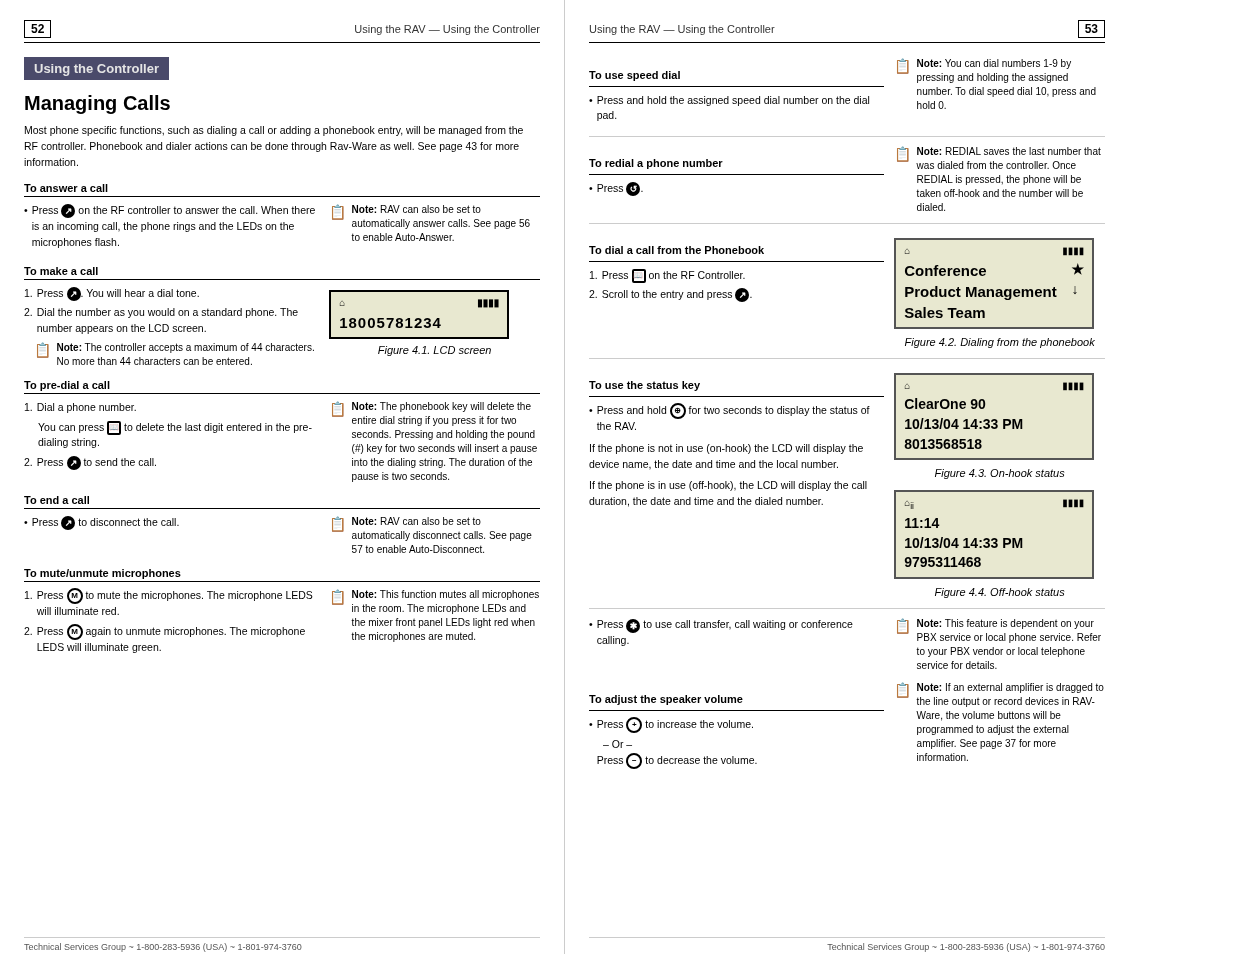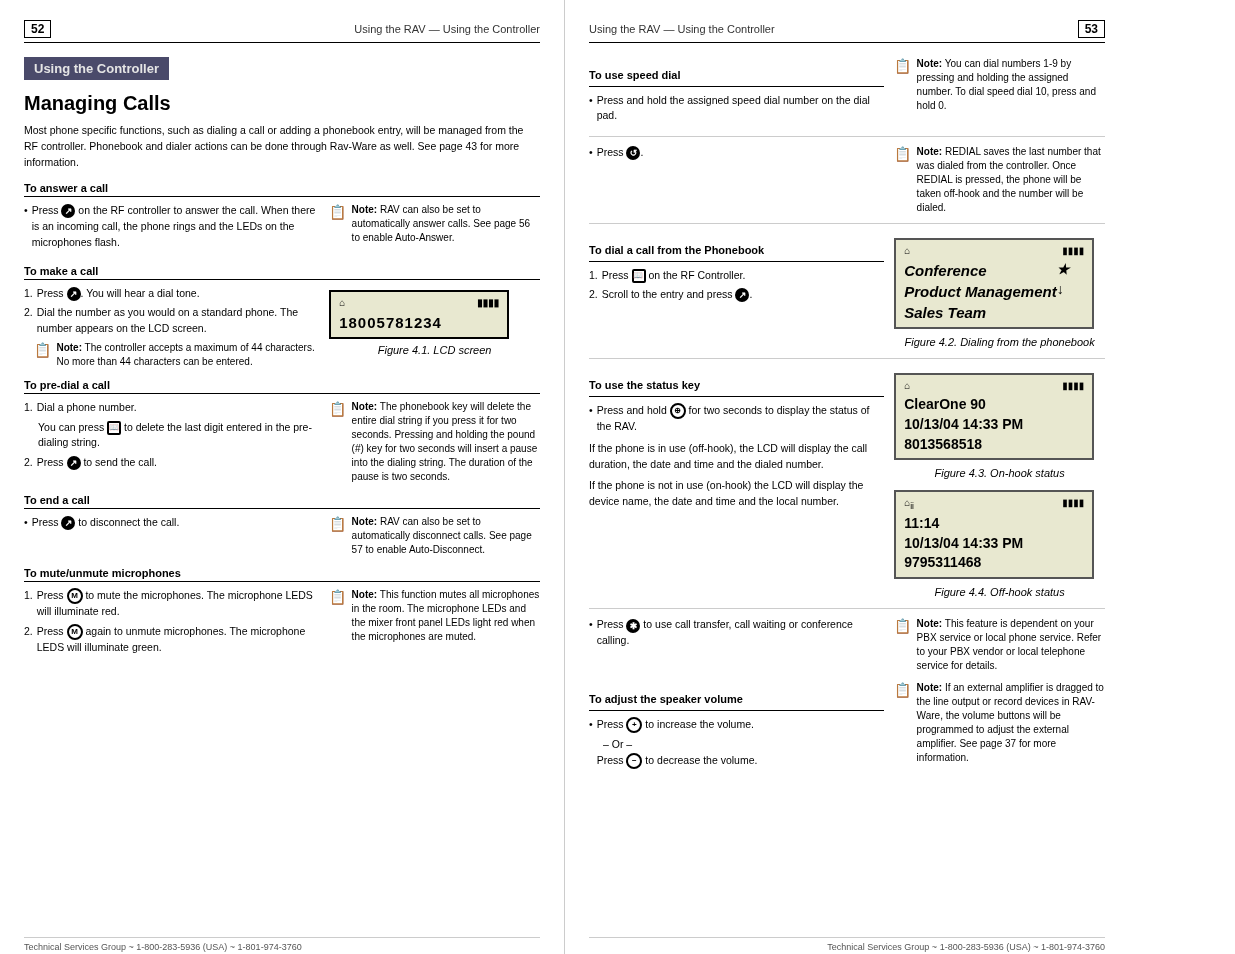--- a/index.html
+++ b/index.html
@@ -410,20 +410,21 @@
           <span class="note-icon">📋</span>
           <span><strong>Note:</strong> You can dial numbers 1-9 by pressing and holding the assigned number. To dial speed dial 10, press and hold 0.</span>
         </div>
       </div>
     </div>
 
     <hr class="section-divider">
 
     <div class="content-row">
       <div class="content-main">
+        <div class="subsection-heading">To redial a phone number</div>
         <div class="bullet-item">
           <span class="bullet-dot">•</span>
           <span>Press <span class="circle-icon">↺</span>.</span>
         </div>
       </div>
       <div class="content-note">
         <div class="note-box">
           <span class="note-icon">📋</span>
           <span><strong>Note:</strong> REDIAL saves the last number that was dialed from the controller. Once REDIAL is pressed, the phone will be taken off-hook and the number will be dialed.</span>
         </div>
@@ -443,21 +444,21 @@
           <span class="num">2.</span>
           <span>Scroll to the entry and press <span class="circle-icon">↗</span>.</span>
         </div>
       </div>
       <div class="content-note">
         <div class="lcd-phonebook">
           <div class="lcd-top-row">
             <span>⌂</span>
             <span>▮▮▮▮</span>
           </div>
-          <div style="display:flex; align-items:flex-start;font-style:italic;">
+          <div style="display:flex; justify-content:space-between; align-items:flex-start;">
             <div class="lcd-content">
               <div>Conference</div>
               <div>Product Management</div>
               <div>Sales Team</div>
             </div>
             <div style="display:flex; flex-direction:column; font-size:14px; font-weight:bold;">
               <span>★</span>
               <span>↓</span>
             </div>
           </div>
@@ -468,22 +469,22 @@
 
     <hr class="section-divider">
 
     <div class="content-row">
       <div class="content-main">
         <div class="subsection-heading">To use the status key</div>
         <div class="bullet-item">
           <span class="bullet-dot">•</span>
           <span>Press and hold <span class="mute-icon">⊕</span> for two seconds to display the status of the RAV.</span>
         </div>
+        <div style="font-size:10.5px; line-height:1.5; margin-top:6px;">If the phone is not in use (on-hook) the LCD will display the device name, the date and time and the local number.</div>
         <div style="font-size:10.5px; line-height:1.5; margin-top:6px;">If the phone is in use (off-hook), the LCD will display the call duration, the date and time and the dialed number.</div>
-        <div style="font-size:10.5px; line-height:1.5; margin-top:6px;">If the phone is not in use (on-hook) the LCD will display the device name, the date and time and the local number.</div>
       </div>
       <div class="content-note">
 
         <div class="lcd-status">
           <div class="lcd-top-row">
             <span>⌂</span>
             <span>▮▮▮▮</span>
           </div>
           <div class="lcd-content">
             <div>ClearOne 90</div>

